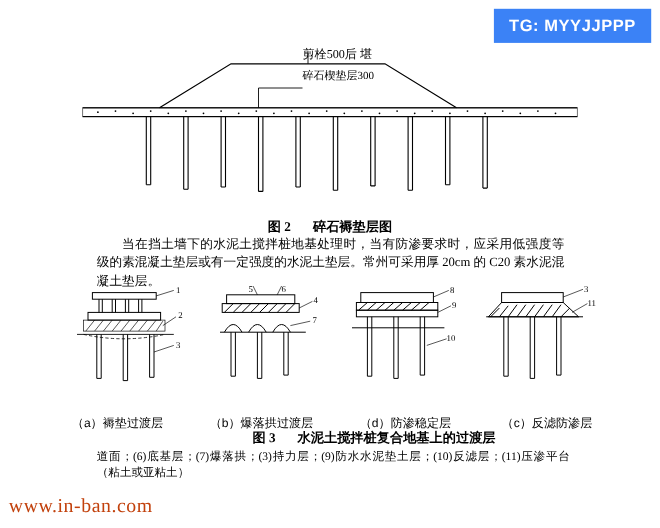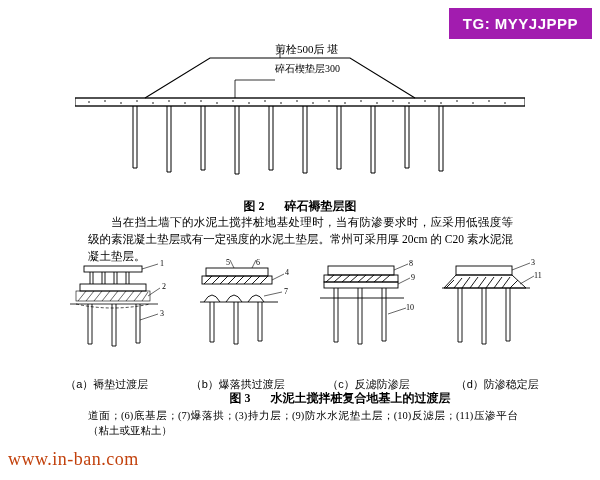--- a/index.html
+++ b/index.html
@@ -14,21 +14,21 @@
     position: relative;
     overflow: hidden;
     color: #000;
   }
 
   
   .tg-badge {
     position: absolute;
     top: 8px;
     right: 8px;
-    background: #a21caf;
+    background: #3b82f6;
     color: #ffffff;
     font-size: 15px;
     font-weight: bold;
     letter-spacing: 0.5px;
     padding: 7px 14px;
     font-family: "Liberation Sans", sans-serif;
   }
 
   .site-watermark {
     position: absolute;
@@ -413,22 +413,22 @@
       </g>
       <text x="97" y="7" font-size="8" font-family="Liberation Serif, serif">3</text>
       <text x="100" y="20" font-size="8" font-family="Liberation Serif, serif">11</text>
     </svg>
   </div>
 </div>
 
 <div class="fig3-subcaps">
   <span>（a）褥垫过渡层</span>
   <span>（b）爆落拱过渡层</span>
+  <span>（d）防渗稳定层</span>
   <span>（c）反滤防渗层</span>
-  <span>（d）防渗稳定层</span>
 </div>
 
 <div class="fig-caption" id="fig3-caption">
   <span class="num">图 3</span><span>水泥土搅拌桩复合地基上的过渡层</span>
 </div>
 
 <div class="legend">
   <div>道面；(6)底基层；(7)爆落拱；(3)持力层；(9)防水水泥垫土层；(10)反滤层；(11)压渗平台（粘土或亚粘土）</div>
 </div>
 

